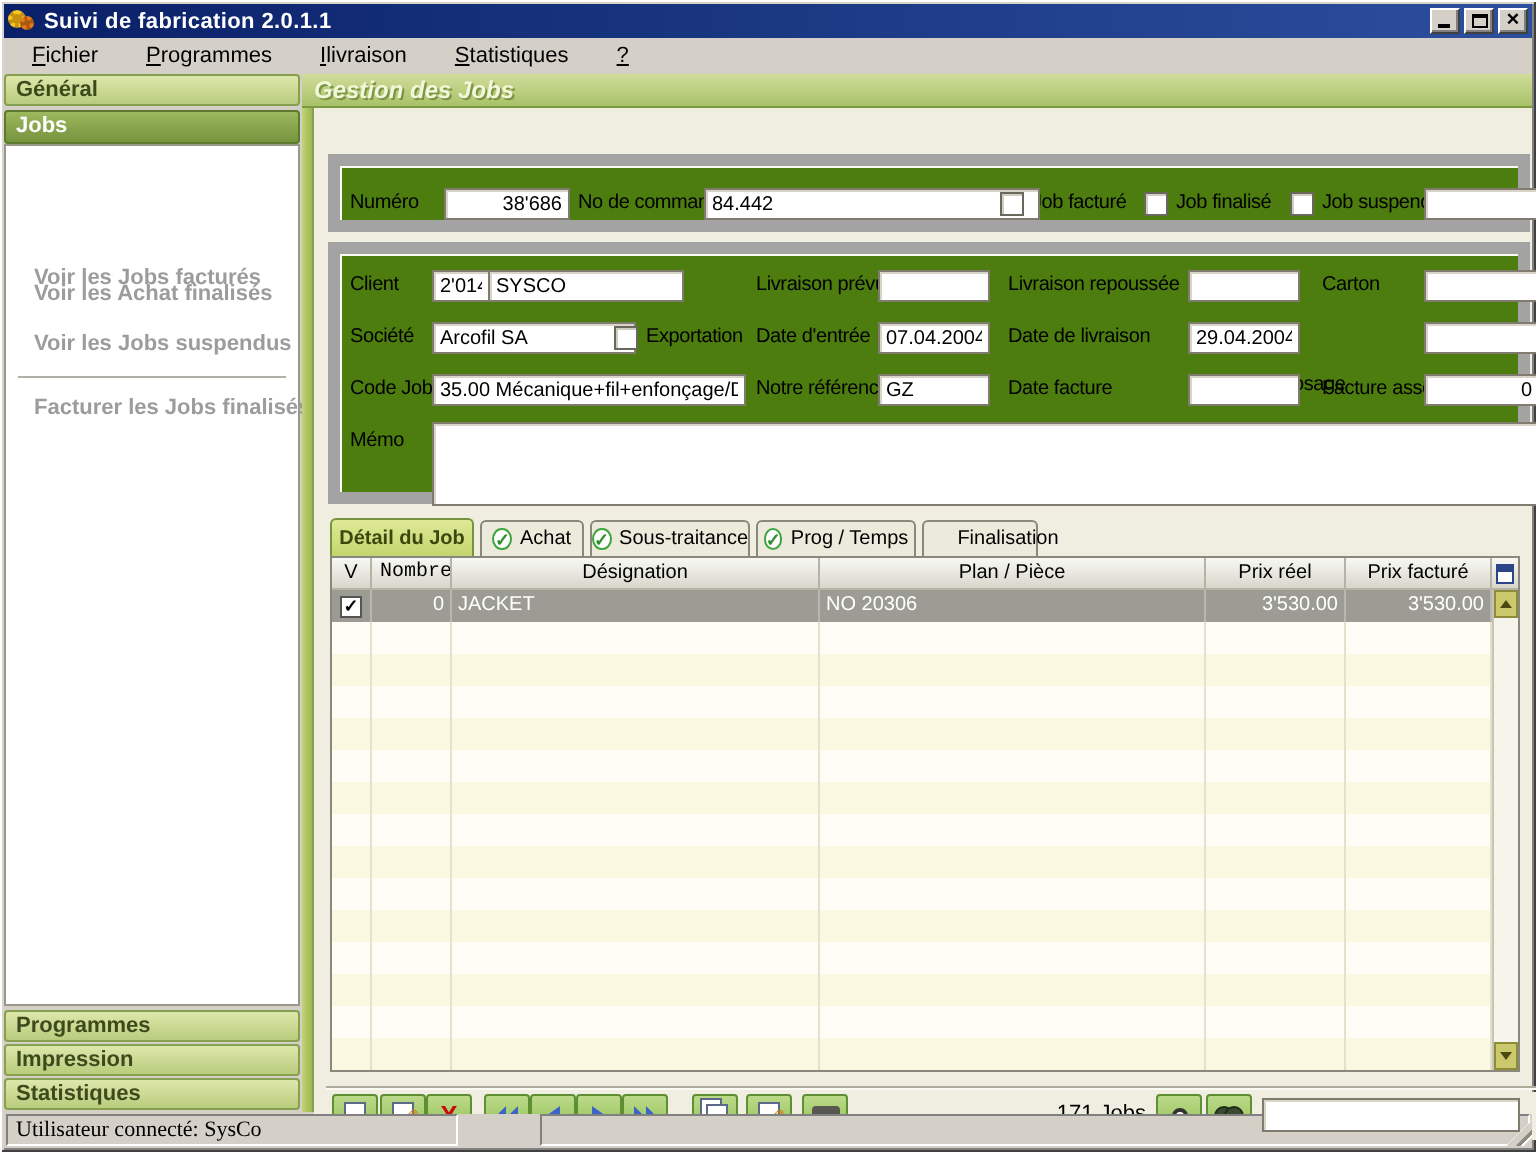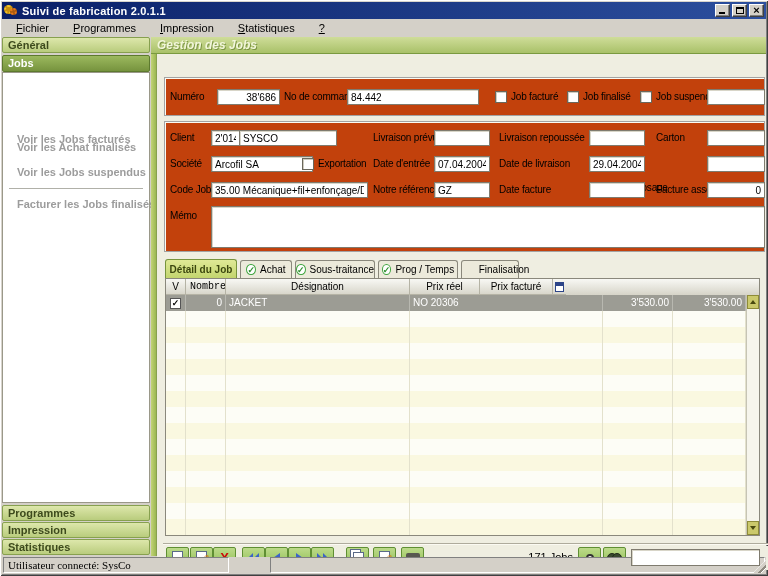--- a/index.html
+++ b/index.html
@@ -74,21 +74,21 @@
     background:linear-gradient(#cfdd99,#a9c169);
     border-bottom:1px solid #7a9a40;
     font-weight:bold; font-style:italic; font-size:12px;
     color:#f2f6da; text-shadow:1px 1px 0 #7c9544;
     line-height:16px; padding-left:6px;
   }
   .green-strip { position:absolute; left:0; top:17px; width:6px; height:502px;
     background:linear-gradient(90deg,#c2d478,#9cb852); border-right:1px solid #87a04f; }
   .content { position:absolute; left:6px; top:17px; width:609px; height:502px; background:#efeee1; }
   .groupbox {
-    position:absolute; background:#c2410c; border:1px solid #a3a3a3;
+    position:absolute; background:#4d7c0f; border:6px solid #a3a3a3;
     box-shadow: inset 1px 1px 0 #fbfaf2;
   }
   .g1 { left:7px; top:23px; width:601px; height:39px; }
   .g2 { left:7px; top:67px; width:601px; height:131px; }
   .flabel { position:absolute; font-size:10px; letter-spacing:-0.2px; white-space:nowrap; color:#000; z-index:1; }
   .field {
     position:absolute; height:16px; background:#fff;
     border:1px solid #7f7b6f; box-shadow: inset 1px 1px 0 #d8d5c8;
     font-family:"Liberation Sans",sans-serif; font-size:10px; padding:0 3px;
     z-index:2; outline:none;
@@ -215,21 +215,21 @@
         </span>
       <span class="winbtn">
           <span class="cls">×</span>
         </span>
     </span>
   </div>
 
   <div class="menubar">
     <span class="menu-item"><span class="u">F</span><span>ichier</span></span>
     <span class="menu-item"><span class="u">P</span><span>rogrammes</span></span>
-    <span class="menu-item"><span class="u">I</span><span>mpression</span></span>
+    <span class="menu-item"><span class="u">I</span><span>livraison</span></span>
     <span class="menu-item"><span class="u">S</span><span>tatistiques</span></span>
     <span class="menu-item"><span class="u">?</span><span></span></span>
   </div>
 
   <div class="sidebar">
     <div class="acc-header" style="top:0;">Général</div>
     <div class="acc-header active" style="top:18px;">Jobs</div>
     <div class="side-panel">
       <div class="side-item" style="top:60px;">Voir les Jobs facturés</div>
       <div class="side-item" style="top:68px;">Voir les Achat finalisés</div>
@@ -244,21 +244,21 @@
 
   <div class="main">
     <div class="main-header">Gestion des Jobs</div>
     <div class="green-strip"></div>
     <div class="content">
 
       <div class="groupbox g1">
         <span class="flabel" style="left:5px; top:13px;">Numéro</span>
         <input class="field num" style="left: 52px; top: 11px; width: 63px;" value="38'686">
         <span class="flabel" style="left:119px; top:13px;">No de commande</span>
-        <input class="field" style="left: 182px; top: 11px; width: 132px;" value="84.442">
+        <input class="field" style="left: 182px; top: 11px; width: 168px;" value="84.442">
         <span class="cbx" style="left:330px; top:13px;"></span>
         <span class="flabel" style="left:346px; top:13px;">Job facturé</span>
         <span class="cbx" style="left:402px; top:13px;"></span>
         <span class="flabel" style="left:418px; top:13px;">Job finalisé</span>
         <span class="cbx" style="left:475px; top:13px;"></span>
         <span class="flabel" style="left:491px; top:13px;">Job suspendu</span>
         <input class="field" style="left: 542px; top: 11px; width: 58px;" value="">
       </div>
 
       <div class="groupbox g2">
@@ -316,20 +316,21 @@
         <div class="tab" style="width:58px;padding-left:34px;">
             <span>Finalisation</span>
           </div>
       </div>
 
       <div class="grid">
         <div class="ghead">
           <div class="gh" style="width:20px;">V</div>
           <div class="gh left" style="width:40px;font-family:Liberation Mono, monospace;">Nombre</div>
           <div class="gh" style="width:184px;">Désignation</div>
+          <div class="gh" style="width:193px;">Plan / Pièce</div>
           <div class="gh" style="width:70px;">Prix réel</div>
           <div class="gh" style="width:73px;">Prix facturé</div>
           <div class="gh-icon-cell">
               <span class="tbl-icon"></span>
             </div>
         </div>
         <div class="trow selected">
           <div class="tcell ck" style="width:20px;">
               <span class="rowcbx">✓</span>
             </div>

